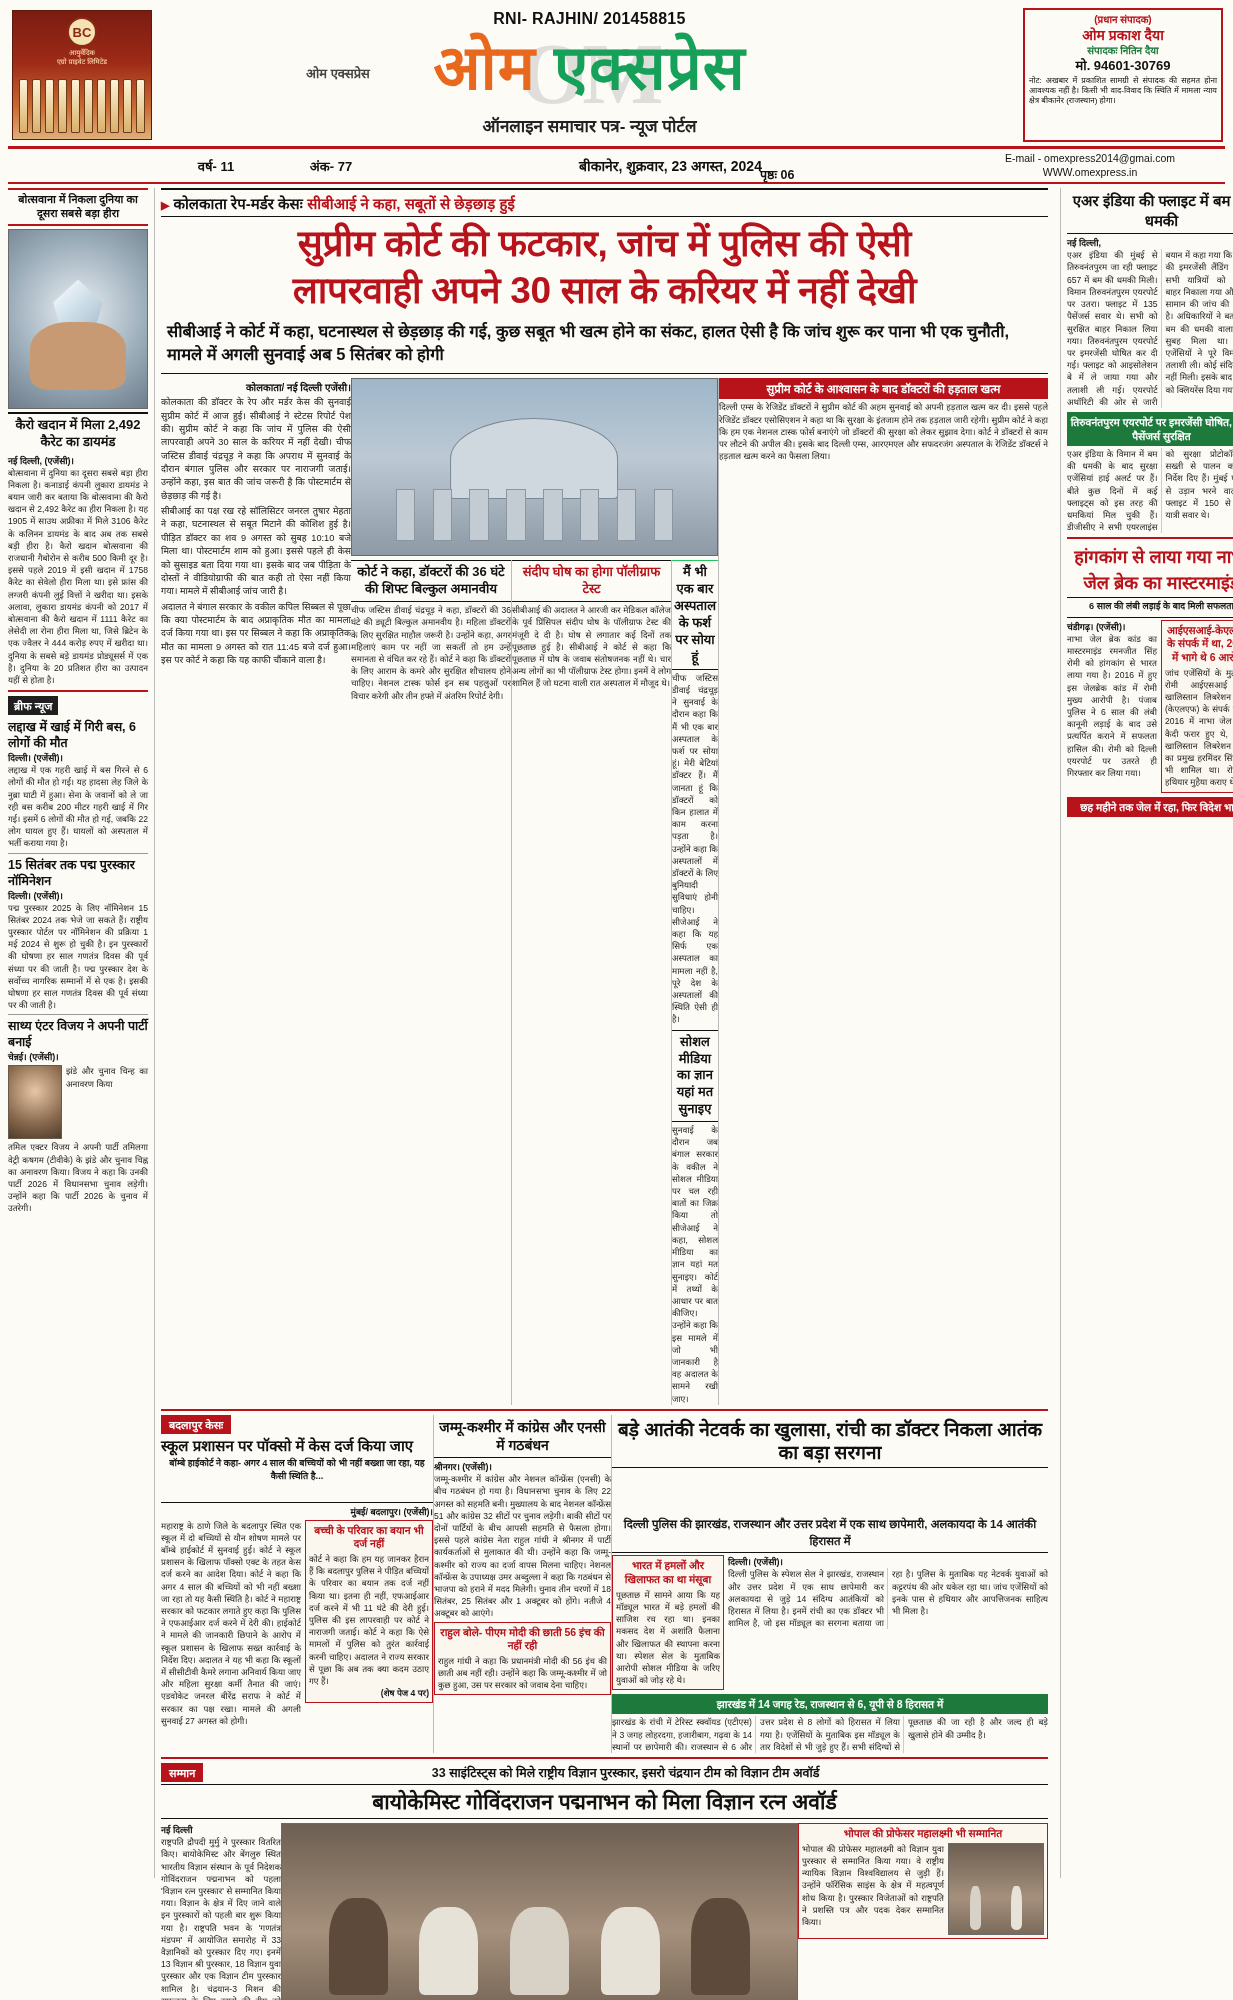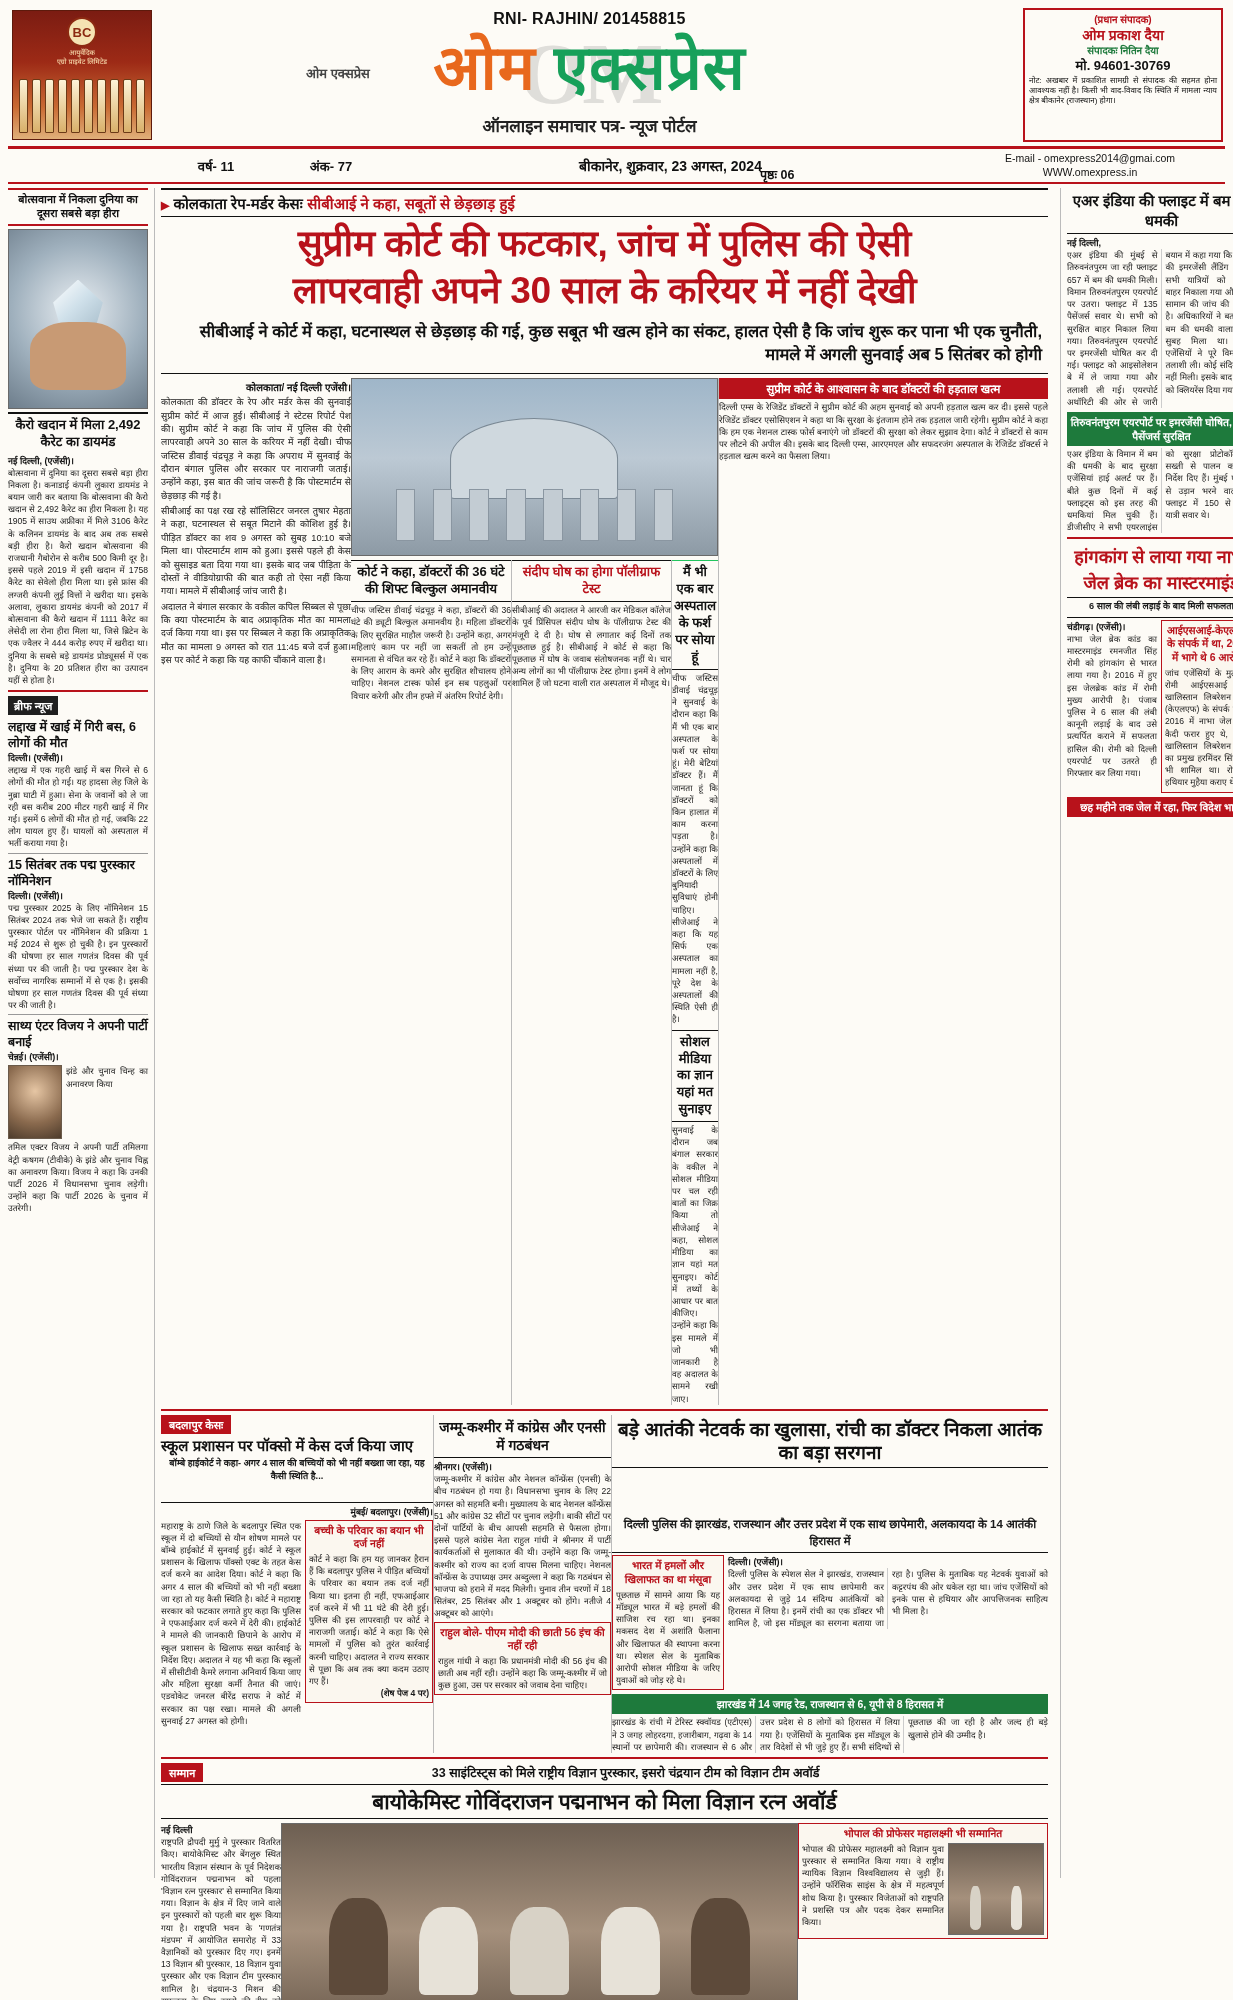--- a/index.html
+++ b/index.html
@@ -172,21 +172,21 @@
     font-size: 37px;
     line-height: 1.22;
     text-align: center;
     letter-spacing: -.3px;
     padding: 4px 2px 2px;
   }
   .lead-sub {
     font-size: 16.5px;
     font-weight: bold;
     line-height: 1.45;
-    text-align: right;
+    text-align: left;
     padding: 4px 6px 6px;
   }
   .byline {
     font-size: 10px;
     font-weight: bold;
     text-align: right;
     padding: 2px 0;
   }
   .txt {
     font-size: 9.2px;

